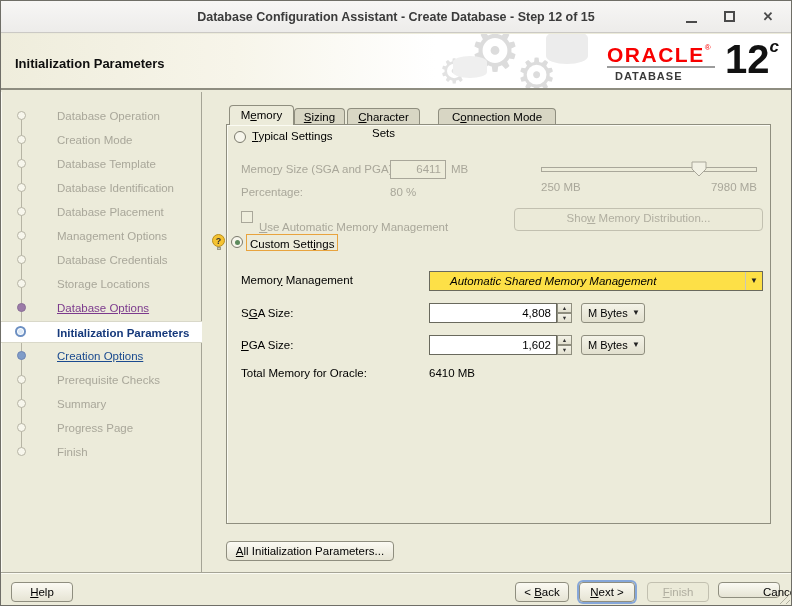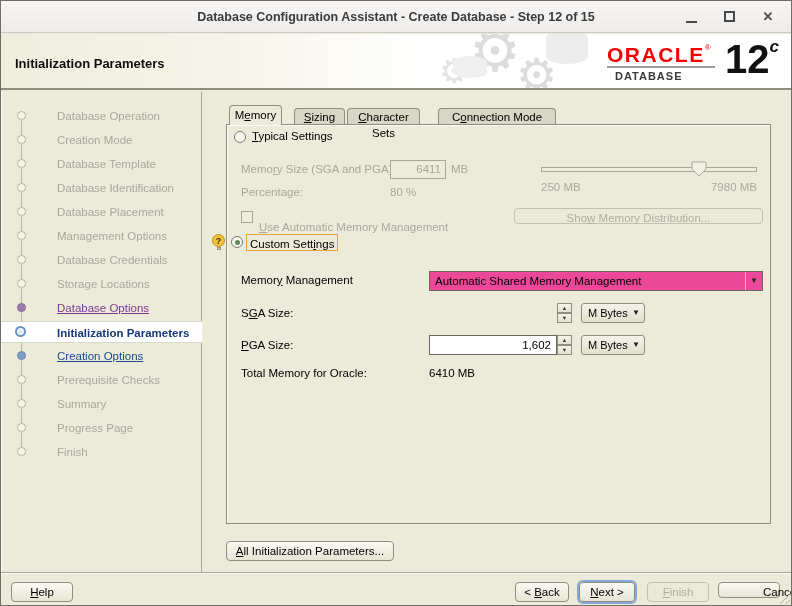--- a/index.html
+++ b/index.html
@@ -81,22 +81,22 @@
   .slider-track { position:absolute; left:540px; top:166px; width:216px; height:5px;
                   border:1px solid #A9A79A; background:#EDECDA; }
   .slider-thumb { position:absolute; left:690px; top:160px; }
 
   .btn { position:absolute; font-size:11.5px; color:#000; text-align:center;
          background:linear-gradient(#FBFAF3,#E6E4D4); border:1px solid #8F8E7F;
          border-radius:4px; cursor:pointer; }
   .btn-dis { color:#B0AEA0; border-color:#C2C0B0; background:#EBEAD8; cursor:default; }
   .btn-focus { box-shadow:0 0 0 2px #86A7D9; }
 
-  .combo { position:absolute; background:#ec4899; border:1px solid #69695D; font-size:11.5px;
-           line-height:18px; padding-left:5px; cursor:pointer; }
+  .combo { position:absolute; background:#fde047; border:1px solid #69695D; font-size:11.5px;
+           line-height:18px; padding-left:20px; cursor:pointer;font-style:italic; }
   .combo .arr { position:absolute; right:0; top:0; width:17px; height:100%; text-align:center;
                 font-size:8px; line-height:18px; color:#222; border-left:1px solid #C9C7B8; }
   .unitcombo { position:absolute; background:linear-gradient(#F4F3E8,#E2E0CF); border:1px solid #8F8E7F;
                border-radius:3px; font-size:11px; line-height:18px; padding-left:6px; cursor:pointer; }
   .unitcombo .arr { position:absolute; right:4px; top:0; font-size:8px; line-height:18px; color:#222; }
 
   .spinfield { position:absolute; background:#FFF; border:1px solid #69695D; font-size:11.5px;
                text-align:right; padding-right:5px; line-height:18px; }
   .spinbtns { position:absolute; width:15px; height:20px; }
   .spinbtn { position:absolute; left:0; width:15px; height:10px; background:linear-gradient(#F4F3E8,#E2E0CF);
@@ -207,21 +207,21 @@
     <div class="step s-pending" style="top:325px">
         <span class="bullet"></span>
         <span class="slabel">Progress Page</span>
       </div>
     <div class="step s-pending" style="top:349px">
         <span class="bullet"></span>
         <span class="slabel">Finish</span>
       </div>
   </div>
 
-  <div class="tab tab-active" style="left:228px; width:53px;"><span>M<u>e</u>mory</span></div>
+  <div class="tab tab-active" style="left:228px; width:65px;"><span>M<u>e</u>mory</span></div>
   <div class="tab tab-inactive" style="left:293px; width:51px;"><span><u>S</u>izing</span></div>
   <div class="tab tab-inactive" style="left:346px; width:73px;"><span><u>C</u>haracter Sets</span></div>
   <div class="tab tab-inactive" style="left:437px; width:118px;"><span>C<u>o</u>nnection Mode</span></div>
 
   <div class="panel"></div>
 
   <span class="radio" style="left:233px; top:130px;"></span>
   <span class="lbl" style="left:251px; top:129px;"><u>T</u>ypical Settings</span>
 
   <span class="lbl lbl-dis" style="left:240px; top:162px;">Memo<u>r</u>y Size (SGA and PGA):</span>
@@ -235,38 +235,39 @@
       </svg>
   </span>
   <span class="lbl lbl-dis" style="left:540px; top:180px;">250 MB</span>
   <span class="lbl lbl-dis" style="left:540px; top:180px; width:216px; text-align:right;">7980 MB</span>
 
   <span class="lbl lbl-dis" style="left:240px; top:185px;">Percentage:</span>
   <span class="lbl lbl-dis" style="left:389px; top:185px;">80 %</span>
 
   <span class="checkbox-dis" style="left:240px; top:210px;"></span>
   <span class="lbl lbl-dis" style="left:258px; top:220px;"><u>U</u>se Automatic Memory Management</span>
-  <span class="btn btn-dis" style="left:513px; top:207px; width:249px; height:16px; line-height:18px;">Sho<u>w</u> Memory Distribution...</span>
+  <span class="btn btn-dis" style="left:513px; top:207px; width:249px; height:23px; line-height:18px;">Sho<u>w</u> Memory Distribution...</span>
 
   <span class="hint" style="left:211px; top:233px;">
     <span class="bulb">?</span>
     <span class="stem"></span>
   </span>
   <span class="radio radio-on" style="left:230px; top:235px;"></span>
   <span class="focus-box" style="left:245px; top:233px;">
     <span class="lbl" style="position:static;">Custom Sett<u>i</u>ngs</span>
   </span>
 
   <span class="lbl" style="left:240px; top:273px;">Memor<u>y</u> Management</span>
   <span class="combo" style="left:428px; top:270px; width:334px; height:20px;">
     <span>Automatic Shared Memory Management</span>
     <span class="arr">▼</span>
   </span>
 
   <span class="lbl" style="left:240px; top:306px;">S<u>G</u>A Size:</span>
+  <span class="spinfield" style="left:428px; top:302px; width:128px; height:20px;">4,808</span>
   <span class="spinbtns" style="left:556px; top:302px;">
     <span class="spinbtn" style="top:0;">▲</span>
     <span class="spinbtn" style="top:10px;">▼</span>
   </span>
   <span class="unitcombo" style="left:580px; top:302px; width:64px; height:20px;">
     <span>M Bytes</span>
     <span class="arr">▼</span>
   </span>
 
   <span class="lbl" style="left:240px; top:338px;"><u>P</u>GA Size:</span>

